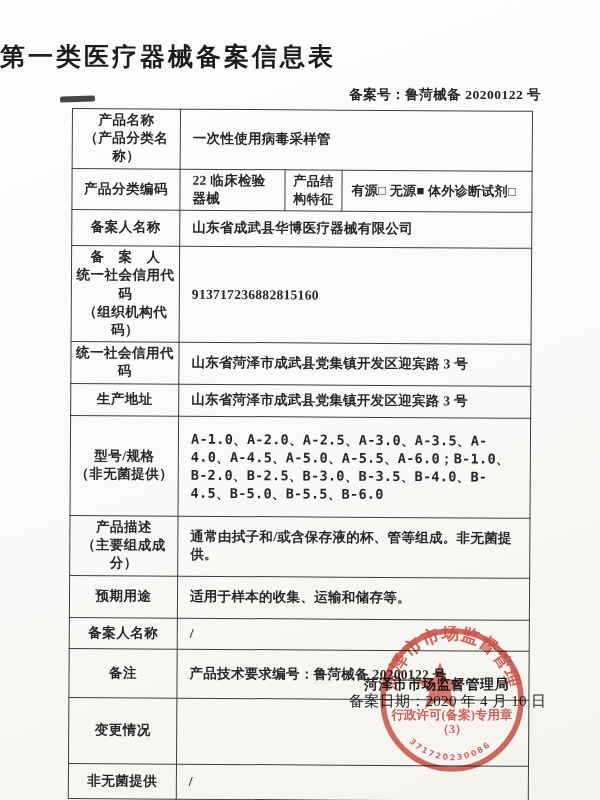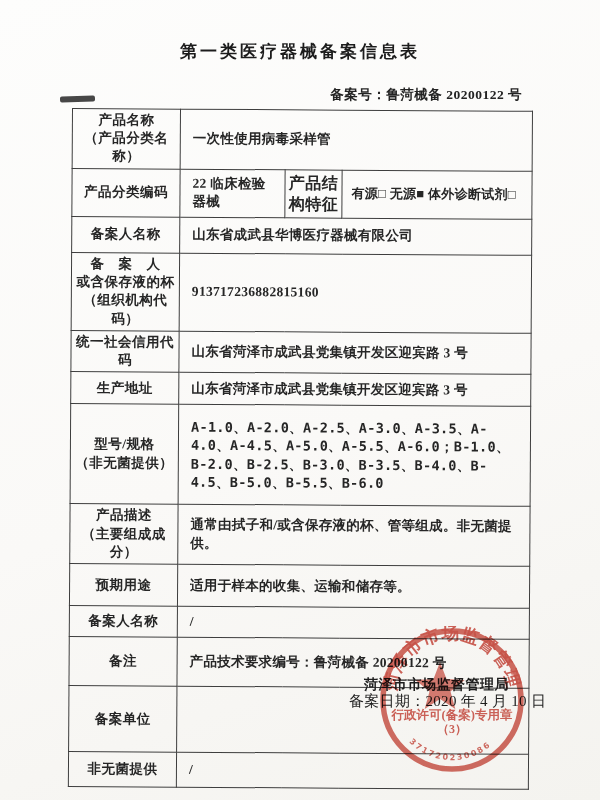--- a/index.html
+++ b/index.html
@@ -3,26 +3,26 @@
 <meta charset="utf-8">
 <style>
   html,body{margin:0;padding:0;}
   body{
     width:600px;height:800px;position:relative;overflow:hidden;
     background:linear-gradient(160deg,#fdfdfc 0%,#faf9f7 55%,#f4f3ef 100%);
     font-family:"Liberation Serif","DejaVu Serif",serif;
     color:#222;
   }
   .doc-title{
-    position:absolute;top:40px;left:0;width:600px;text-align:center;
-    font-size:17px;font-weight:bold;letter-spacing:3px;color:#1c1c1c;
+    position:absolute;top:40px;left:0;width:600px;text-align:left;
+    font-size:25px;font-weight:bold;letter-spacing:3px;color:#1c1c1c;
   }
   .filing-no{
     position:absolute;top:86px;left:0;width:522px;text-align:right;
-    font-size:13.5px;font-weight:bold;color:#232323;letter-spacing:.5px;
+    font-size:13.5px;font-weight:bold;color:#232323;letter-spacing:.5px;padding-left:19px;
   }
   .smudge{
     position:absolute;left:60px;top:96px;width:35px;height:6px;
     background:#2e2e2e;border-radius:2px;transform:rotate(-1.5deg);opacity:.88;
   }
   .form-table{
     position:absolute;left:72px;top:108px;width:460px;
     border-collapse:collapse;table-layout:fixed;
     transform:rotate(.35deg);transform-origin:top left;
   }
@@ -71,31 +71,31 @@
   </colgroup>
   <tbody>
       <tr style="height:48px">
     <td class="lbl">产品名称
 （产品分类名称）</td>
     <td class="val" colspan="3">一次性使用病毒采样管</td>
   </tr>
   <tr style="height:40px">
     <td class="lbl">产品分类编码</td>
     <td class="val val-wrap">22 临床检验器械</td>
-    <td class="lbl" style="font-size:16px">产品结
+    <td class="lbl" style="font-size:13px">产品结
 构特征</td>
     <td class="val" style="font-size:13px;padding-left:9px">有源□ 无源■  体外诊断试剂□</td>
   </tr>
   <tr style="height:36px">
     <td class="lbl">备案人名称</td>
     <td class="val" colspan="3">山东省成武县华博医疗器械有限公司</td>
   </tr>
   <tr style="height:60px">
     <td class="lbl">备　案　人
-或含保存液的杯
+统一社会信用代码
 （组织机构代码）</td>
     <td class="val code-val" colspan="3">913717236882815160</td>
   </tr>
   <tr style="height:33px">
     <td class="lbl">统一社会信用代码</td>
     <td class="val" colspan="3">山东省菏泽市成武县党集镇开发区迎宾路 3 号</td>
   </tr>
   <tr style="height:32px">
     <td class="lbl">生产地址</td>
     <td class="val" colspan="3">山东省菏泽市成武县党集镇开发区迎宾路 3 号</td>
@@ -116,21 +116,21 @@
   </tr>
   <tr style="height:31px">
     <td class="lbl">备案人名称</td>
     <td class="val" colspan="3">/</td>
   </tr>
   <tr style="height:49px">
     <td class="lbl">备注</td>
     <td class="val" colspan="3">产品技术要求编号：鲁菏械备 20200122 号</td>
   </tr>
   <tr style="height:66px">
-    <td class="lbl">备案单位</td>
+    <td class="lbl">变更情况</td>
     <td class="val" colspan="3"></td>
   </tr>
   <tr style="height:35px">
     <td class="lbl">非无菌提供</td>
     <td class="val" colspan="3">/</td>
   </tr>
 </tbody>
   </table>
 
 <div class="authority-name">菏泽市市场监督管理局</div>

